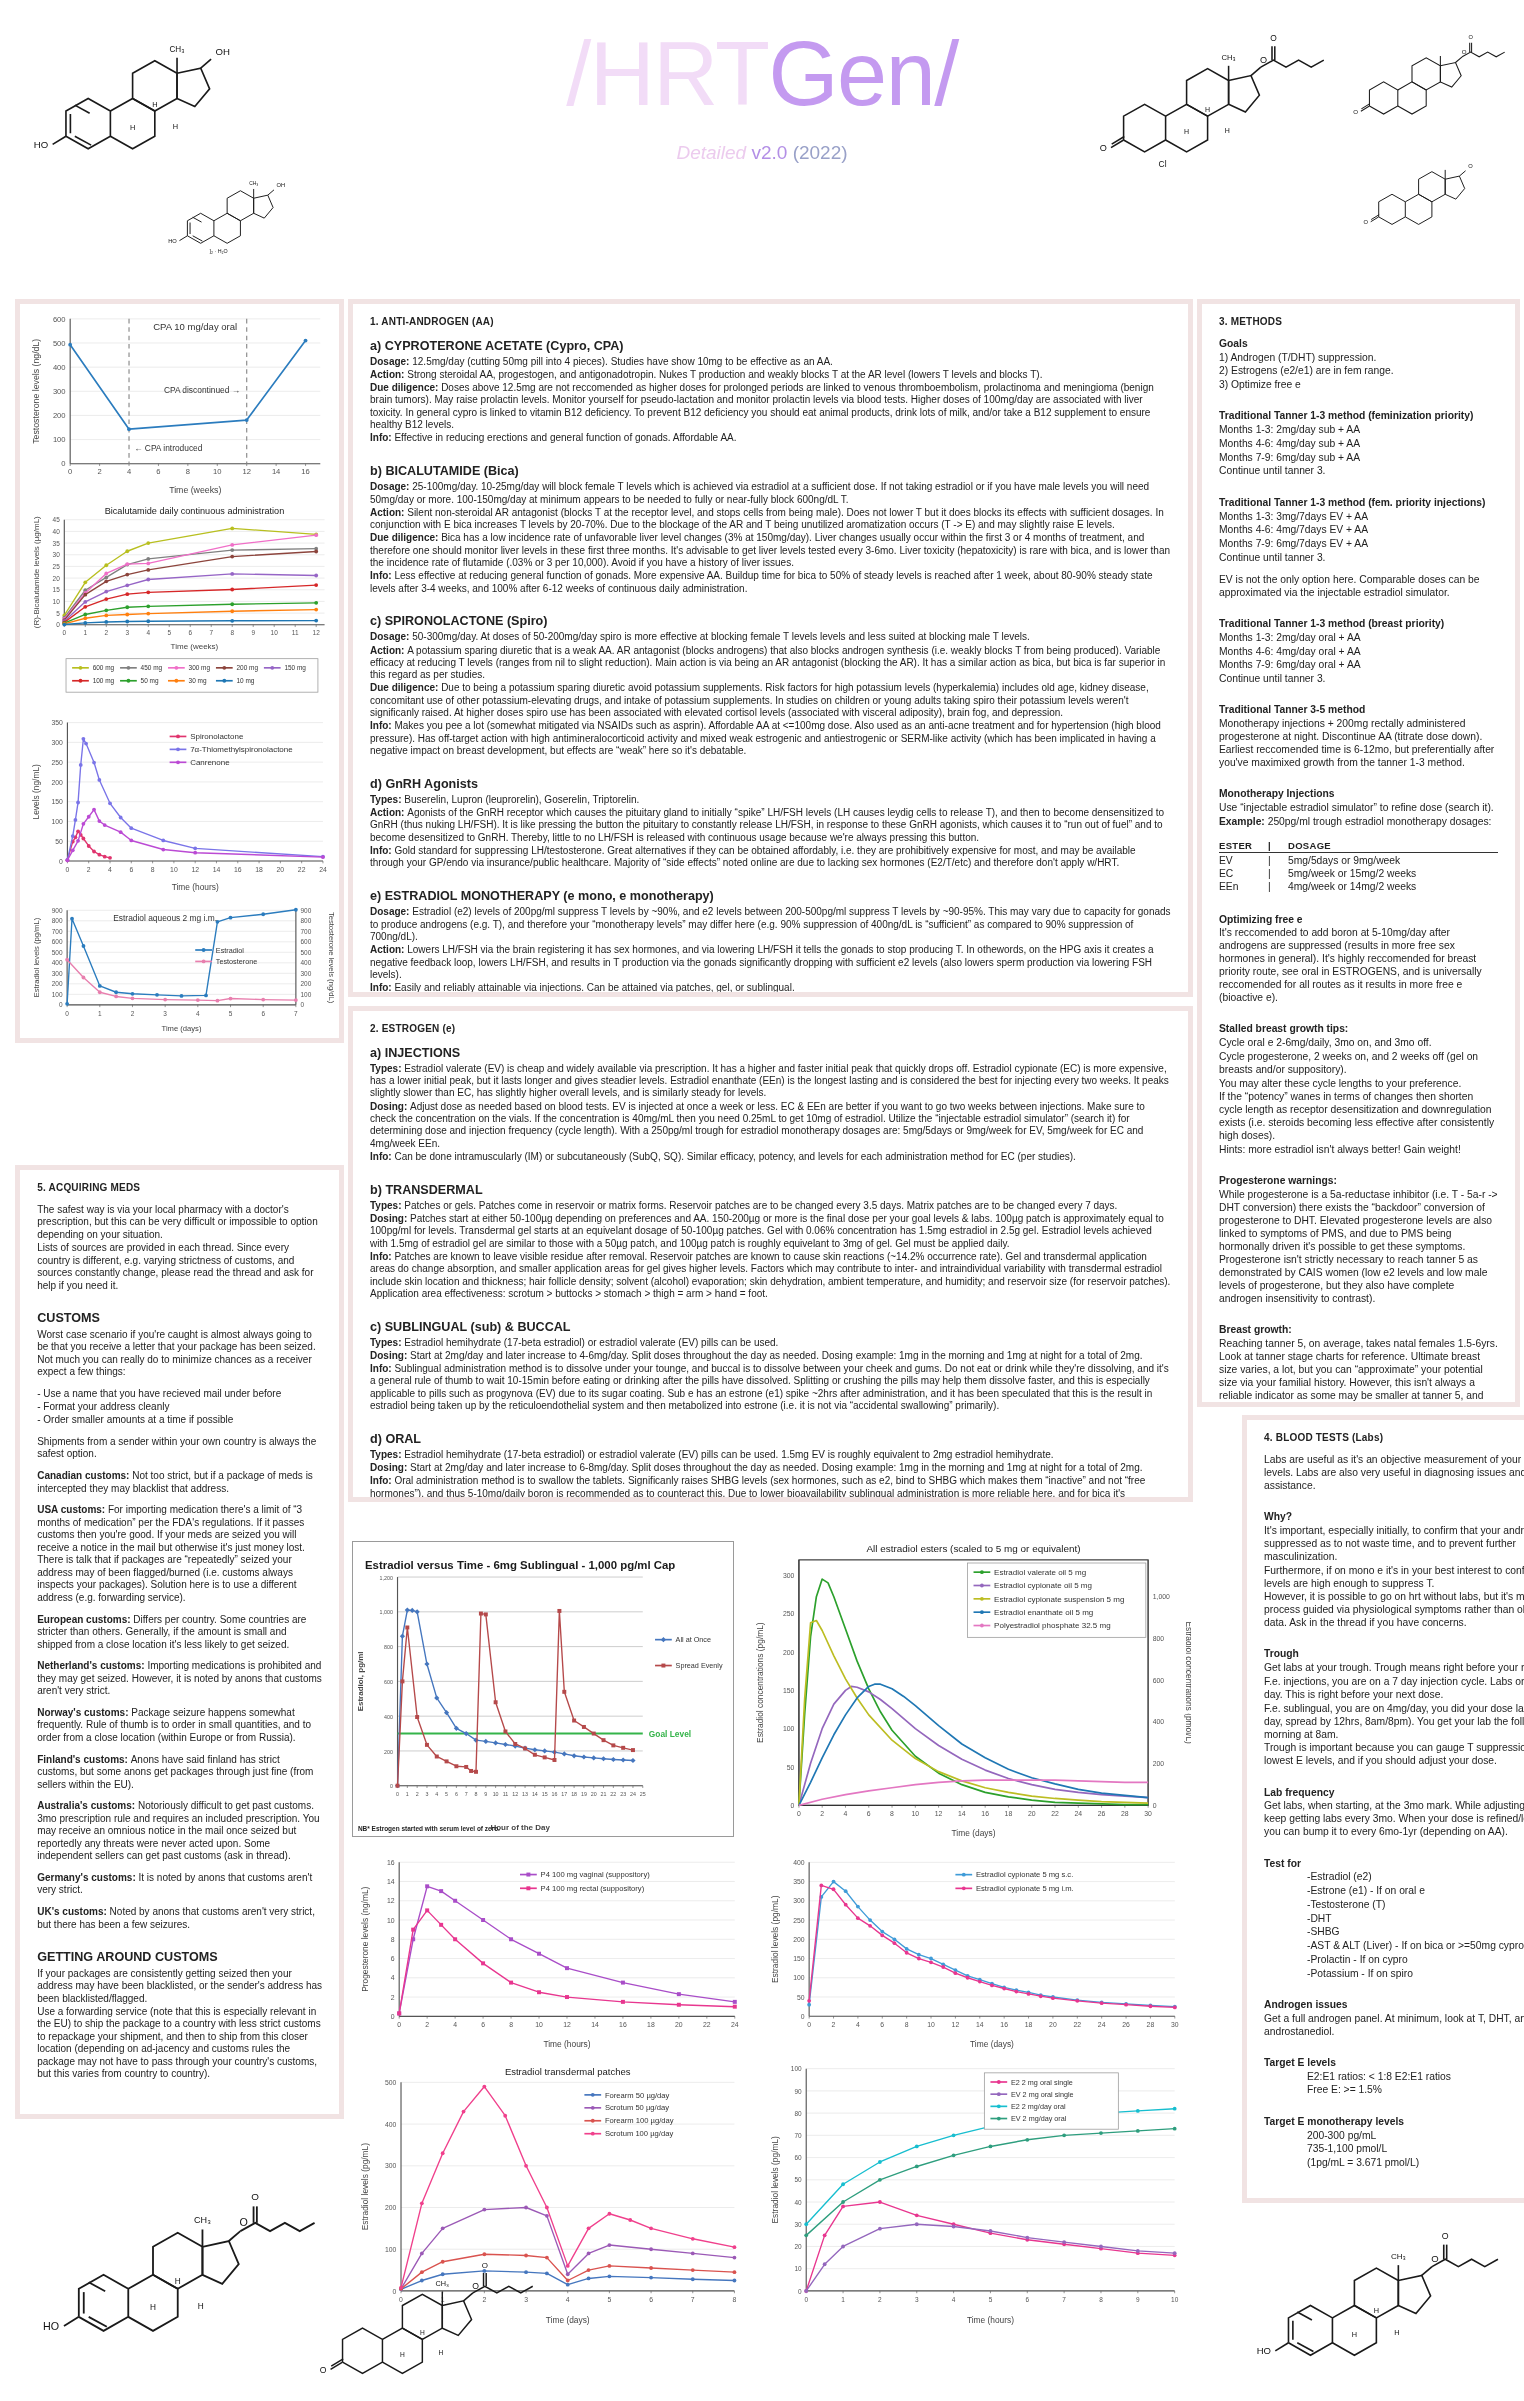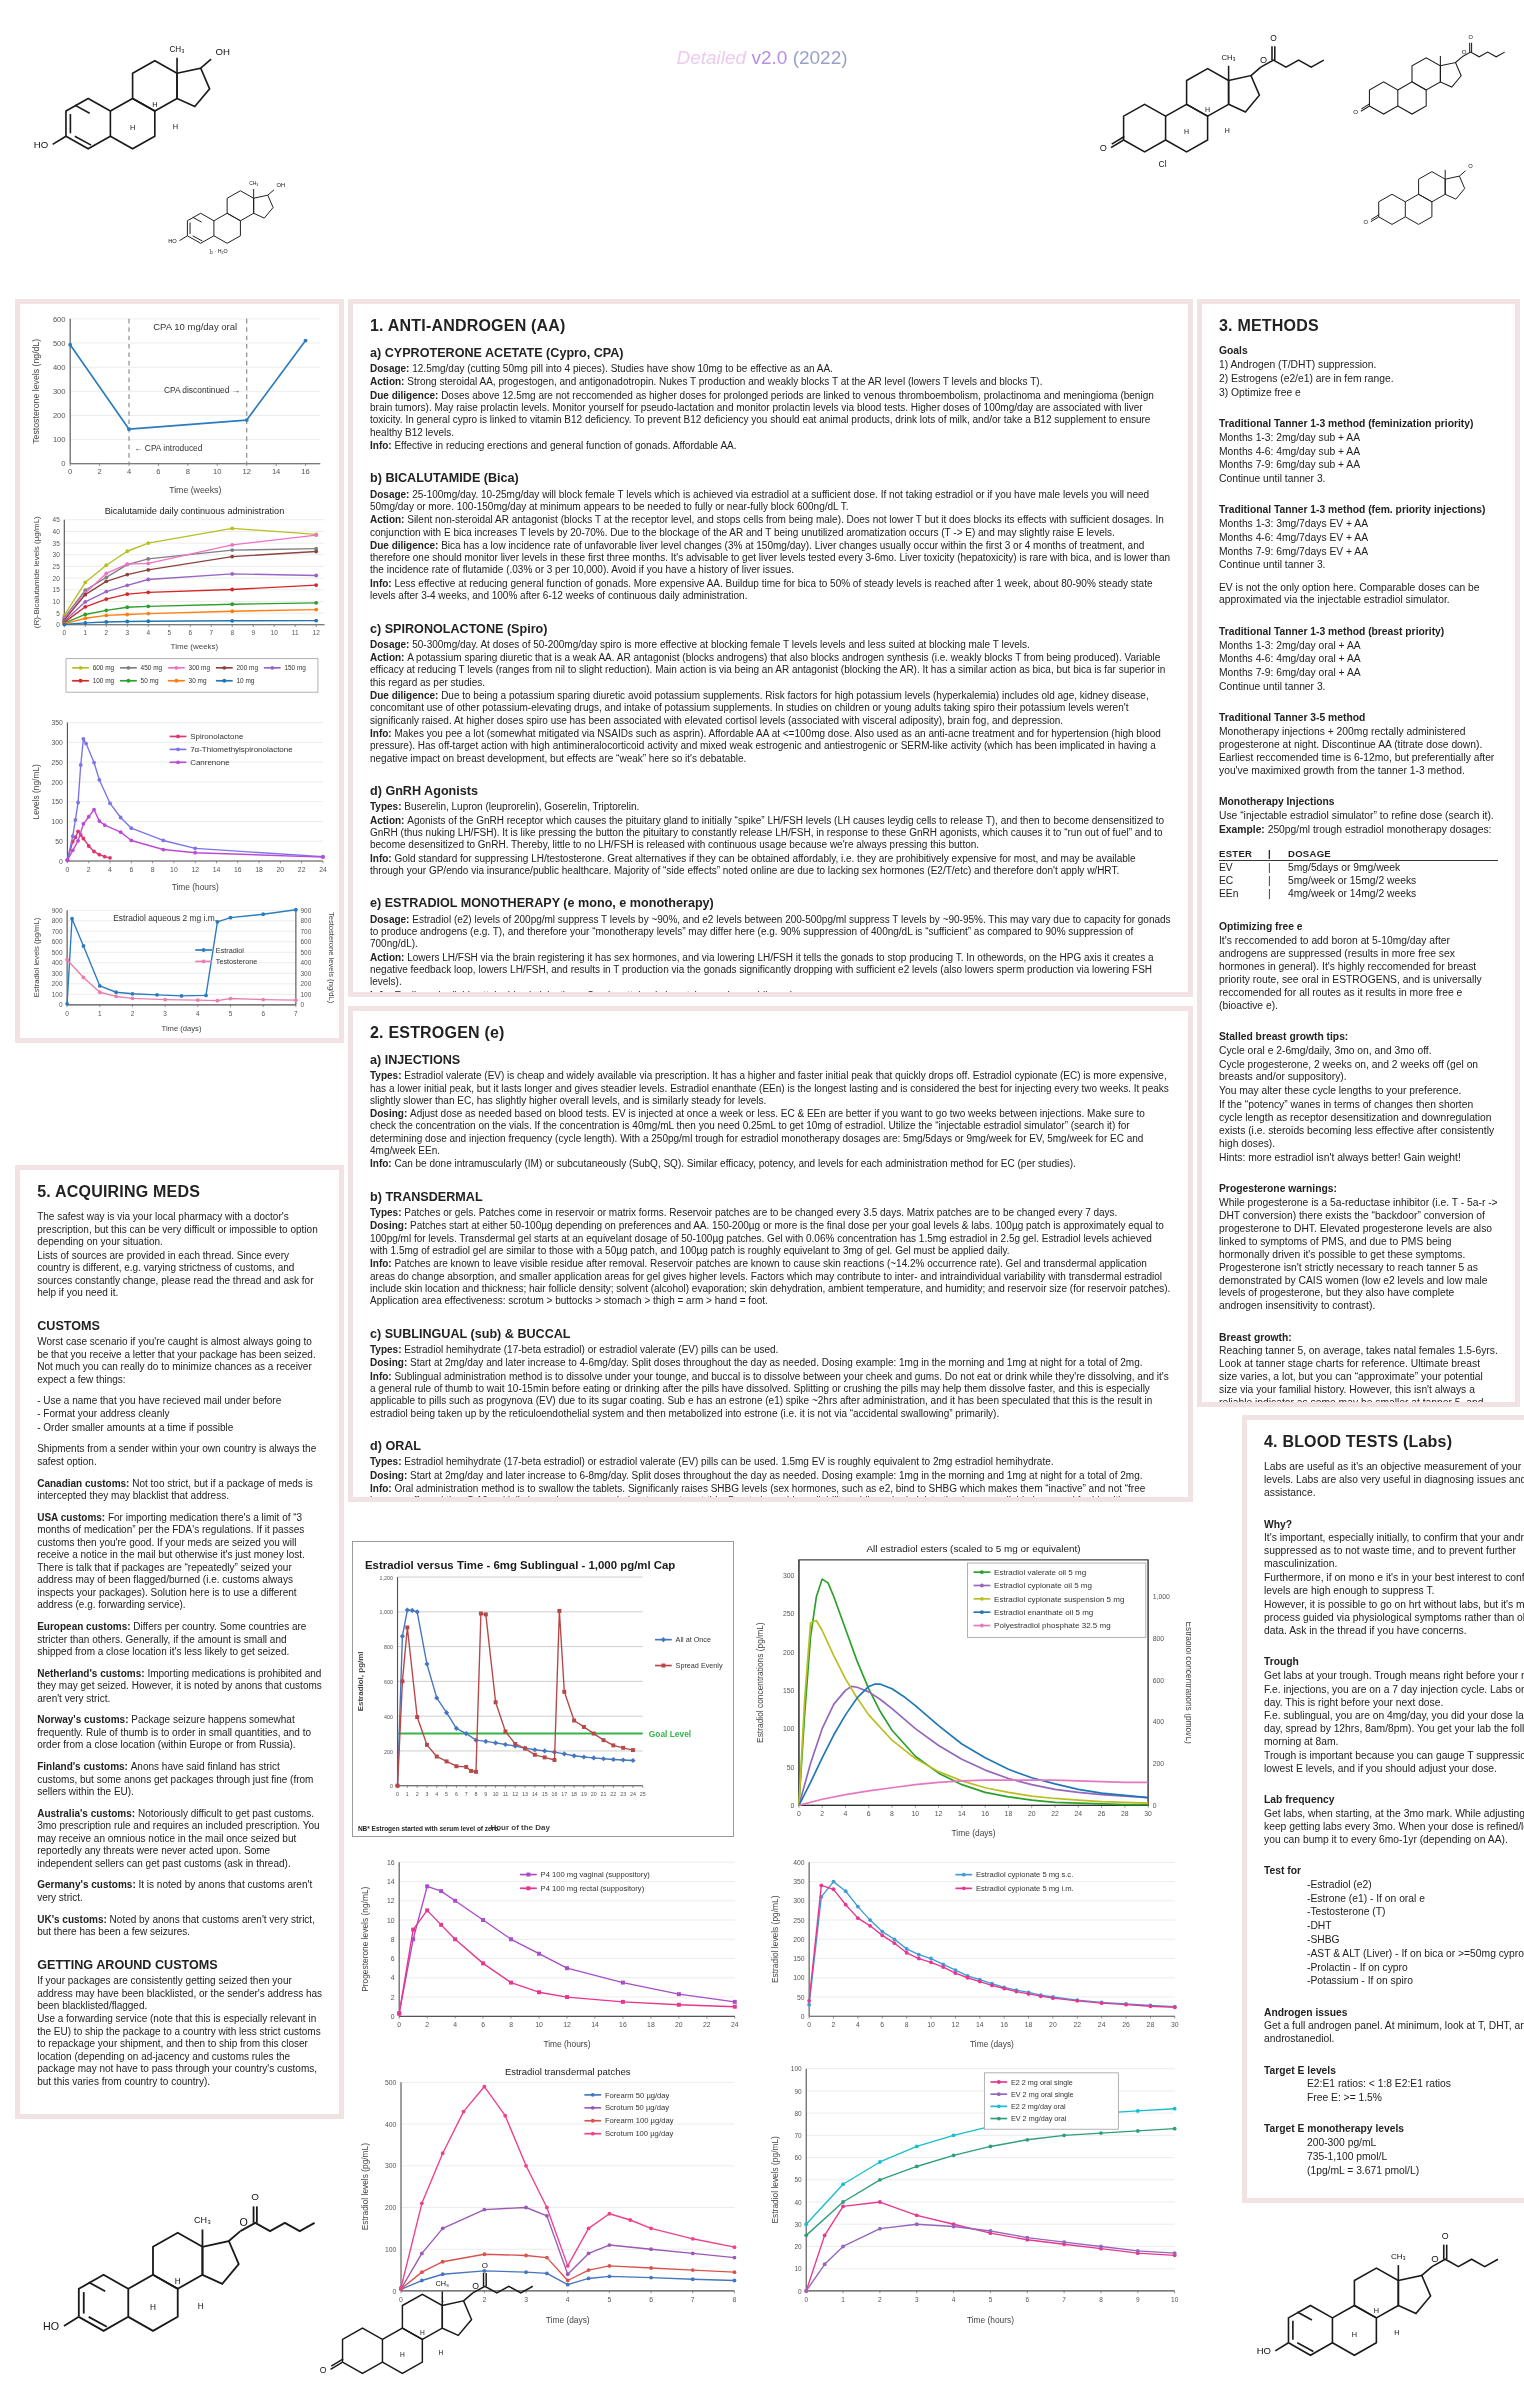--- a/index.html
+++ b/index.html
@@ -1,20 +1,20 @@
 <!DOCTYPE html>
 <html style="font-size:12.2px"><head>
 <meta charset="utf-8">
 <style>
   html,body{margin:0;padding:0;}
   body{width:1525px;height:2401px;position:relative;background:#ffffff;
        font-family:"Liberation Sans",sans-serif;color:#222;overflow:hidden;}
   .panel{position:absolute;background:#fff;border:5.3px solid #f1e3e3;box-sizing:border-box;
          padding:12.2px 17px;overflow:hidden;}
-  .sec-title{font-weight:bold;font-size:16px;margin:0 0 9.1px 0;letter-spacing:0.2px;}
+  .sec-title{font-weight:bold;font-size:10px;margin:0 0 9.1px 0;letter-spacing:0.2px;}
   .sub-h{font-weight:bold;font-size:12.6px;margin:10px 0 1.5px 0;}
   .bold-h{font-weight:bold;margin:9.1px 0 0.8px 0;}
   .para{margin:0 0 0.8px 0;}
   .ind{margin-left:43px;}
   .gap{height:8.4px;}
   .mid-text{font-size:10px;line-height:1.24;}
   .side-text{font-size:10.3px;line-height:1.26;}
   .tbl{margin:2.3px 0;}
   .tbl .tr{display:grid;grid-template-columns:49px 20px 1fr;}
   .tbl .hd{font-weight:bold;border-bottom:1.2px solid #333;margin-bottom:1.5px;
@@ -25,20 +25,23 @@
   .version{font-size:19px;margin-top:20px;}
   .chart{position:absolute;background:#fff;}
   .chart.excel{border:1.1px solid #9a9a9a;}
   .struct{position:absolute;}
   svg text{font-family:"Liberation Sans",sans-serif;}
 </style>
 </head>
 <body>
 
 <div class="header">
+  <div class="title">
+    <span style="color:#f2dcf7">/HRT</span><span style="color:#c49af0">Gen/</span>
+  </div>
   <div class="version"><span style="color: rgb(236, 203, 238); font-style: italic;">Detailed </span><span style="color: rgb(179, 143, 230);">v2.0 </span><span style="color: rgb(153, 161, 200);">(2022)</span></div>
 </div>
 
 <div class="struct" style="left:23px;top:7.6px;width:274px;height:175px;"><svg viewBox="-48 -28 370 206" width="274" height="175" preserveAspectRatio="xMidYMid meet">
       <g stroke="#1a1a1a" stroke-width="2.2" fill="none">
         <polyline points="10,130 10,96 40,79 70,96 70,130 40,147 10,130"></polyline>
         <polyline points="70,96 100,79 130,96 130,130 100,147 70,130"></polyline>
         <polyline points="100,79 100,45 130,28 160,45 160,79 130,96 100,79"></polyline>
         <polyline points="160,45 192,38 204,66 184,90 160,79 160,45"></polyline>
         <line x1="16" y1="100" x2="16" y2="126"></line>

